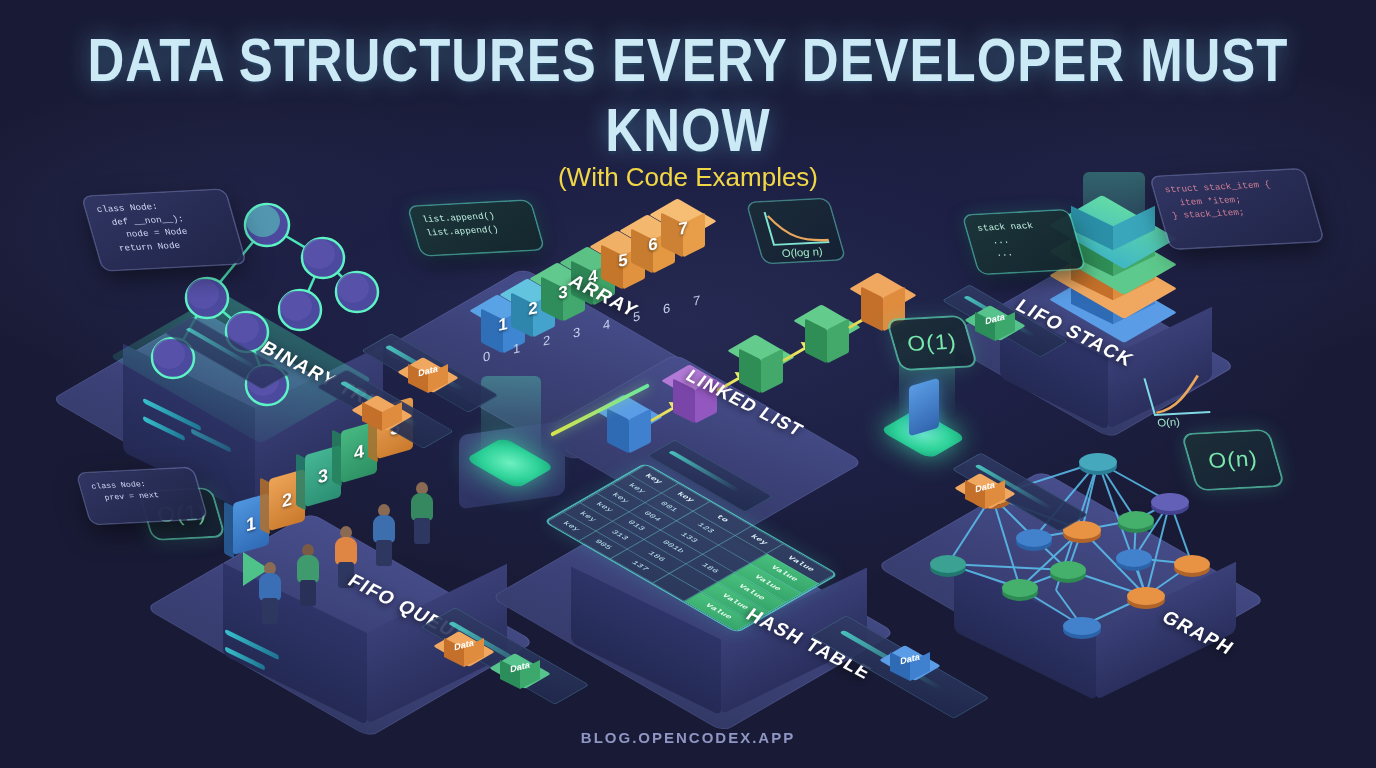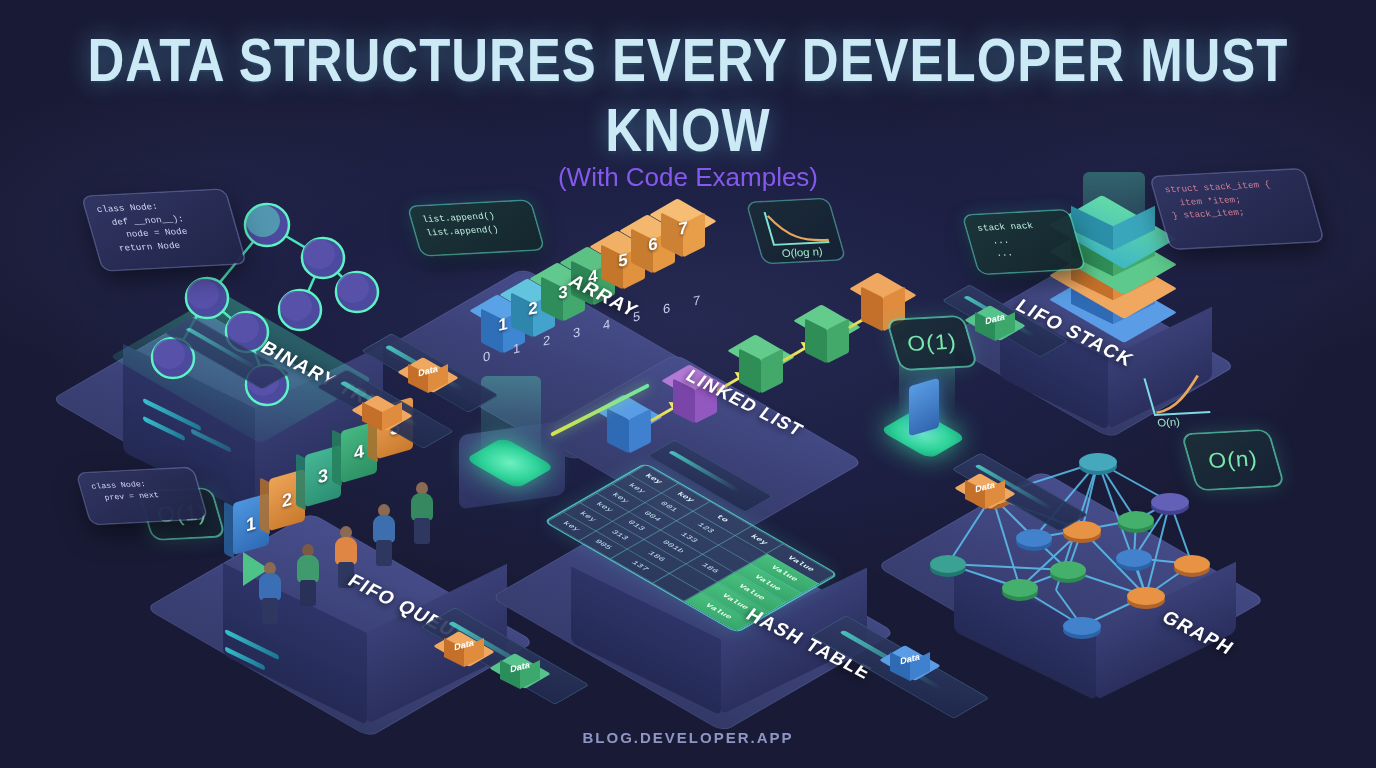--- a/index.html
+++ b/index.html
@@ -12,21 +12,21 @@
          radial-gradient(ellipse 35% 30% at 84% 28%, #22254a 0%, rgba(26,28,56,0) 70%),
          #191b36;}
   .stage{position:absolute;inset:0;}
   .abs{position:absolute;}
 
   
   #title-block{left:0;right:0;top:24px;text-align:center;}
   #main-title{font-size:52px;font-weight:bold;letter-spacing:1px;
     color:#cbeaf6;text-shadow:0 0 22px rgba(110,200,235,.45),0 2px 0 #1b2a46;
     transform:scaleY(1.18) scaleX(.98);transform-origin:center top;margin:0;}
-  #subtitle{font-size:26px;color:#8b5cf6;margin-top:18px;opacity:.95;}
+  #subtitle{font-size:26px;color:#fde047;margin-top:18px;opacity:.95;}
 
   
   #footer{left:0;right:0;bottom:22px;text-align:center;font-size:15px;
     letter-spacing:2px;color:#8f96c4;font-weight:bold;}
 
   
   .pf{position:absolute;}
   .pf .face-top{position:absolute;inset:0;background:linear-gradient(160deg,#474e8c 0%,#3b4176 55%,#333966 100%);
      transform:rotate(45deg) skew(-15deg,-15deg) scaleY(.74);border-radius:12px;
      box-shadow:inset 0 0 0 1px rgba(160,170,230,.16);}
@@ -673,15 +673,15 @@
 
   <div class="belt" style="left:655px;top:455px;width:110px;height:42px;">
     <div class="glow"></div>
     </div>
   <div class="belt" style="left:172px;top:332px;width:110px;height:42px;opacity:.8;">
     <div class="glow"></div>
     </div>
 
   <div class="abs" style="left:545px;top:408px;width:110px;height:4px;background:linear-gradient(90deg,#d7e24a,#68e8a0);transform:rotate(-27deg);border-radius:2px;box-shadow:0 0 12px rgba(150,230,120,.6);"></div>
 
-  <div class="abs" id="footer">BLOG.DEVELOPER.APP</div>
+  <div class="abs" id="footer">BLOG.OPENCODEX.APP</div>
 
 </div>
 
 </body></html>

